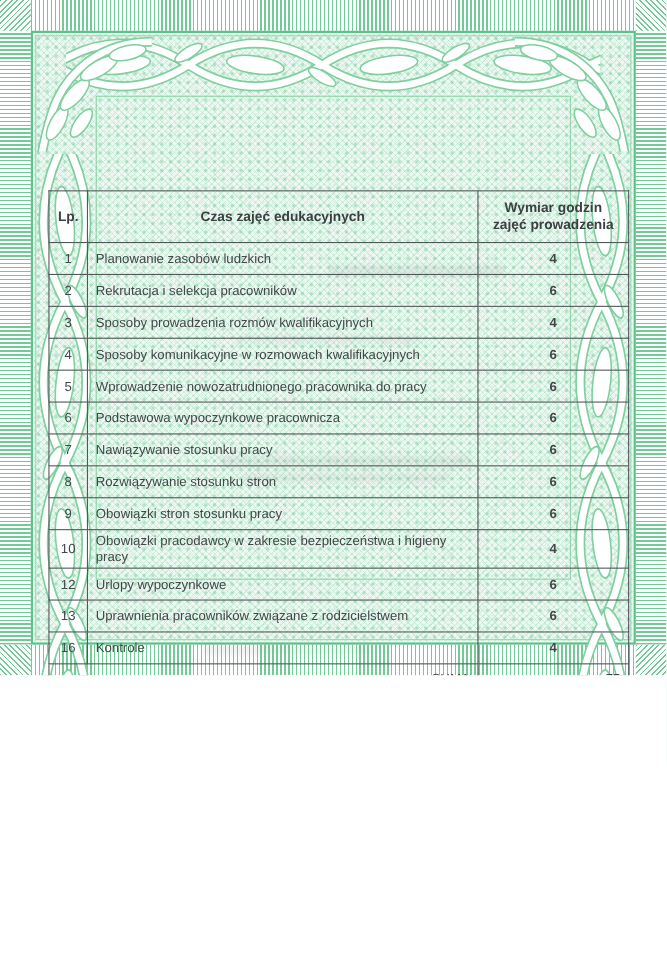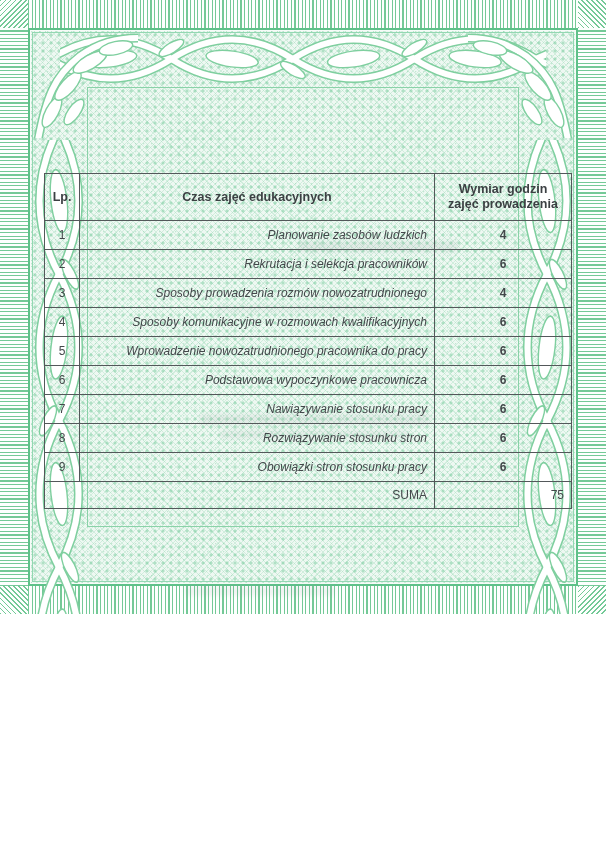--- a/index.html
+++ b/index.html
@@ -72,21 +72,21 @@
   }
   .doc-table th,.doc-table td{
     border:1.5px solid #53585a;
     padding:2px 7px;vertical-align:middle;line-height:15px;
     background:transparent;
   }
   .doc-table th{font-weight:bold;text-align:center;height:42px;font-size:12.5px;color:#3c4043;}
   .doc-table td{height:24px;}
   .doc-table td.num{text-align:center;padding:2px 2px;}
   .doc-table td.hours{text-align:center;font-weight:bold;}
-  .doc-table td.name{text-align:right;font-style:italic;}
+  .doc-table td.name{text-align:left;}
   .doc-table tr.suma td{font-weight:normal;text-align:right;height:22px;}
 </style>
 </head>
 <body>
 
 <div class="page">
 
   <svg width="0" height="0" style="position:absolute" aria-hidden="true">
     <defs>
       <symbol id="vine-h" viewBox="0 0 480 56" preserveAspectRatio="none">
@@ -196,21 +196,21 @@
           <td class="name">Planowanie zasobów ludzkich</td>
           <td class="hours">4</td>
         </tr>
         <tr>
           <td class="num">2</td>
           <td class="name">Rekrutacja i selekcja pracowników</td>
           <td class="hours">6</td>
         </tr>
         <tr>
           <td class="num">3</td>
-          <td class="name">Sposoby prowadzenia rozmów nowozatrudnionego</td>
+          <td class="name">Sposoby prowadzenia rozmów kwalifikacyjnych</td>
           <td class="hours">4</td>
         </tr>
         <tr>
           <td class="num">4</td>
           <td class="name">Sposoby komunikacyjne w rozmowach kwalifikacyjnych</td>
           <td class="hours">6</td>
         </tr>
         <tr>
           <td class="num">5</td>
           <td class="name">Wprowadzenie nowozatrudnionego pracownika do pracy</td>
@@ -228,20 +228,40 @@
         </tr>
         <tr>
           <td class="num">8</td>
           <td class="name">Rozwiązywanie stosunku stron</td>
           <td class="hours">6</td>
         </tr>
         <tr>
           <td class="num">9</td>
           <td class="name">Obowiązki stron stosunku pracy</td>
           <td class="hours">6</td>
+        </tr>
+        <tr>
+          <td class="num">10</td>
+          <td class="name">Obowiązki pracodawcy w zakresie bezpieczeństwa i higieny pracy</td>
+          <td class="hours">4</td>
+        </tr>
+        <tr>
+          <td class="num">12</td>
+          <td class="name">Urlopy wypoczynkowe</td>
+          <td class="hours">6</td>
+        </tr>
+        <tr>
+          <td class="num">13</td>
+          <td class="name">Uprawnienia pracowników związane z rodzicielstwem</td>
+          <td class="hours">6</td>
+        </tr>
+        <tr>
+          <td class="num">16</td>
+          <td class="name">Kontrole</td>
+          <td class="hours">4</td>
         </tr>
       </tbody>
     <tfoot>
       <tr class="suma">
         <td colspan="2">SUMA</td>
         <td class="hours">75</td>
       </tr>
     </tfoot>
   </table>
 

